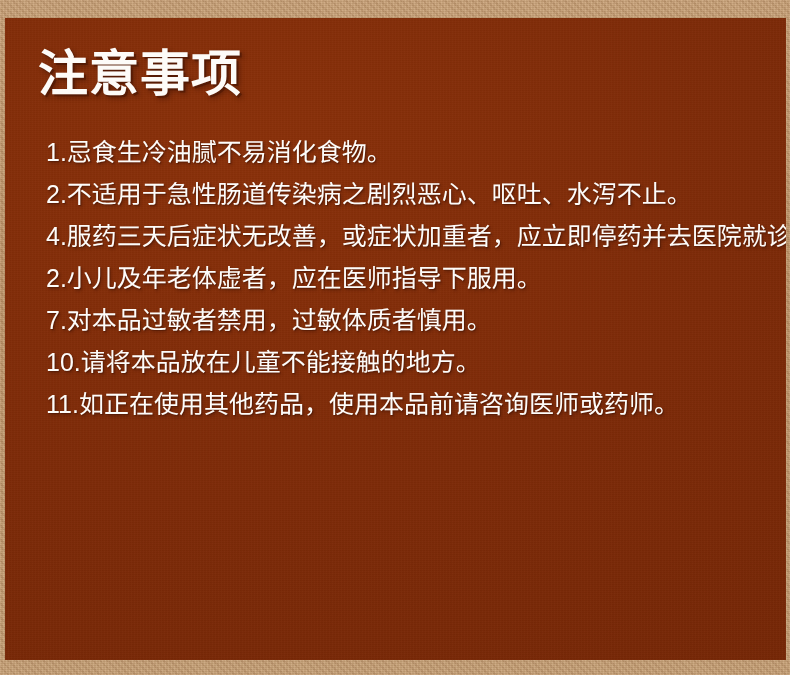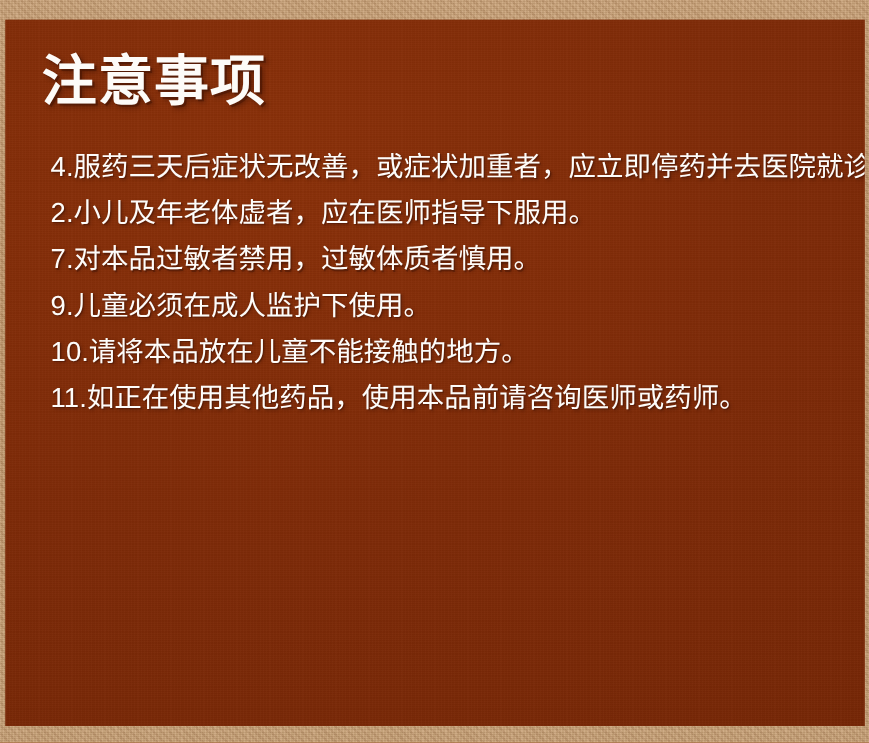--- a/index.html
+++ b/index.html
@@ -89,22 +89,23 @@
 </head>
 <body>
 
 <div id="page">
 
   <div id="panel">
 
     <h1 id="title">注意事项</h1>
 
     <ul id="notice-list">
+      <li>1.忌食生冷油腻不易消化食物。</li>
+      <li>2.不适用于急性肠道传染病之剧烈恶心、呕吐、水泻不止。</li>
       <li>4.服药三天后症状无改善，或症状加重者，应立即停药并去医院就诊。</li>
       <li>2.小儿及年老体虚者，应在医师指导下服用。</li>
       <li>7.对本品过敏者禁用，过敏体质者慎用。</li>
-      <li>9.儿童必须在成人监护下使用。</li>
       <li>10.请将本品放在儿童不能接触的地方。</li>
       <li>11.如正在使用其他药品，使用本品前请咨询医师或药师。</li>
     </ul>
 
   </div>
 </div>
 
 </body></html>

